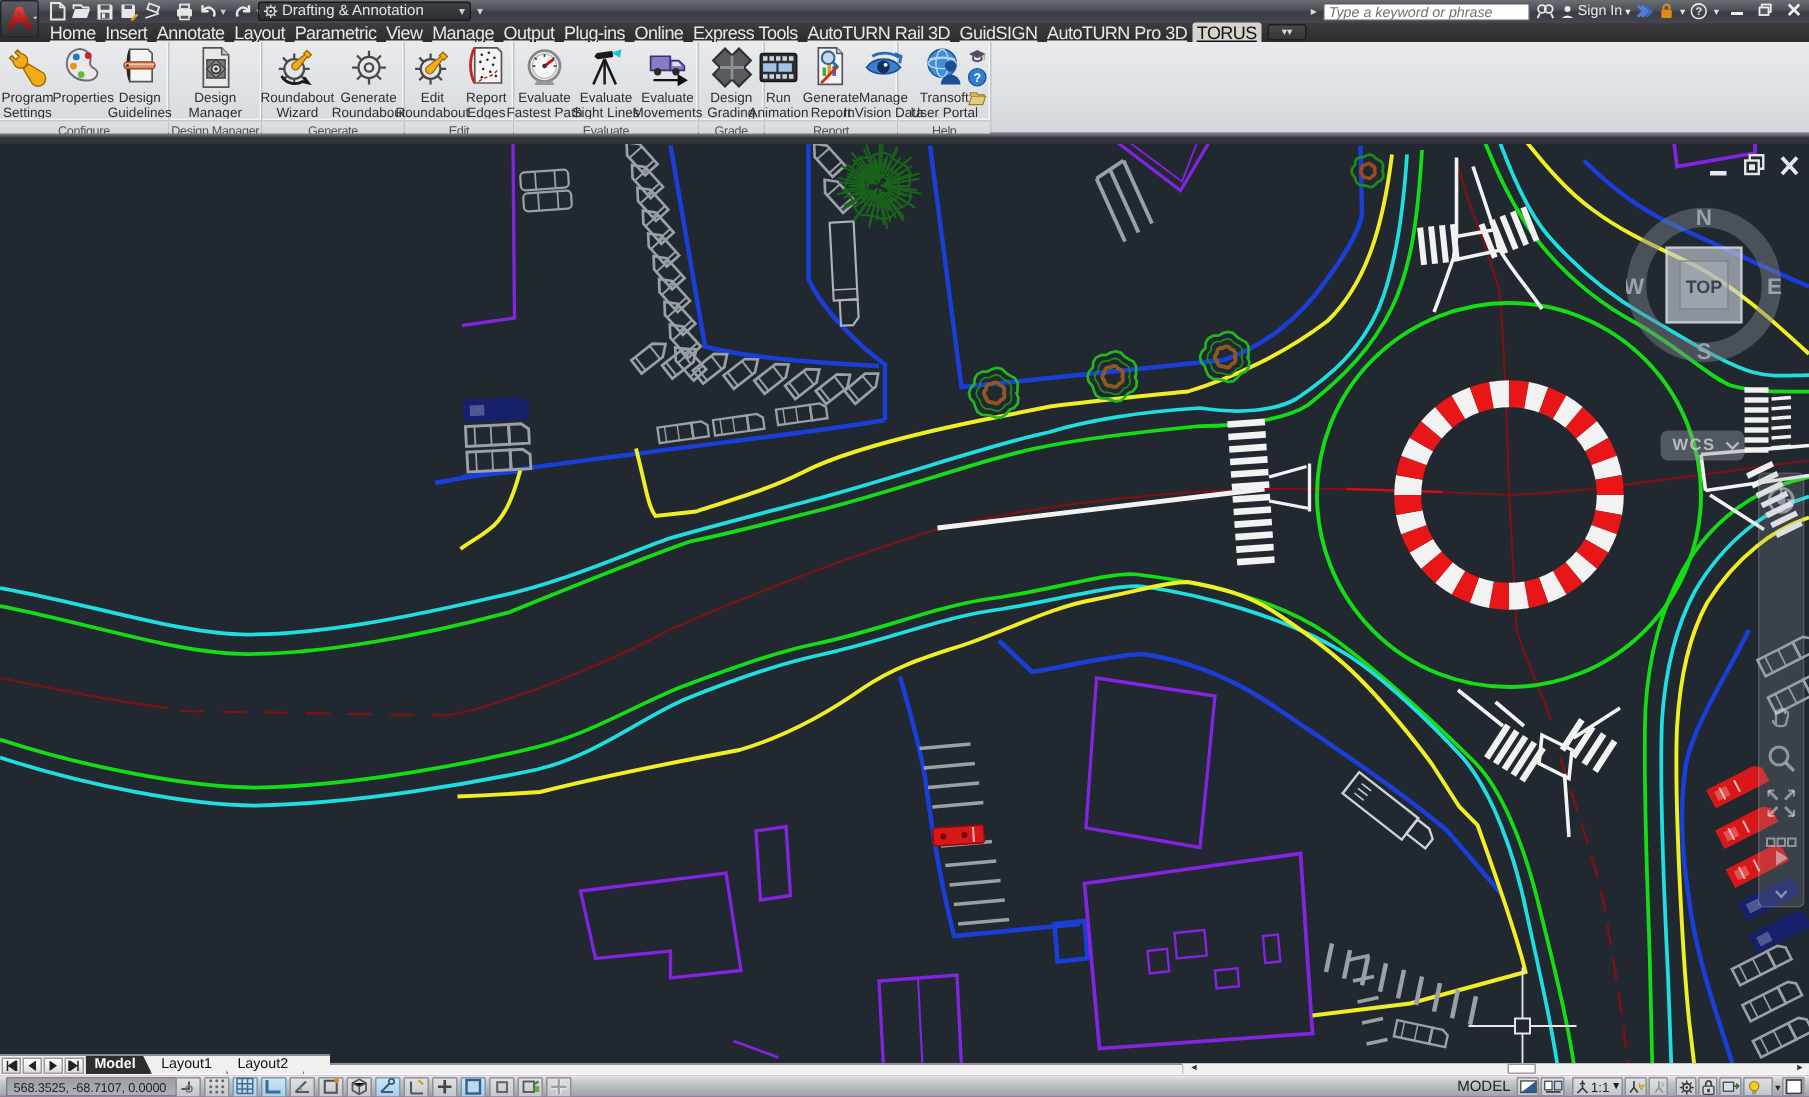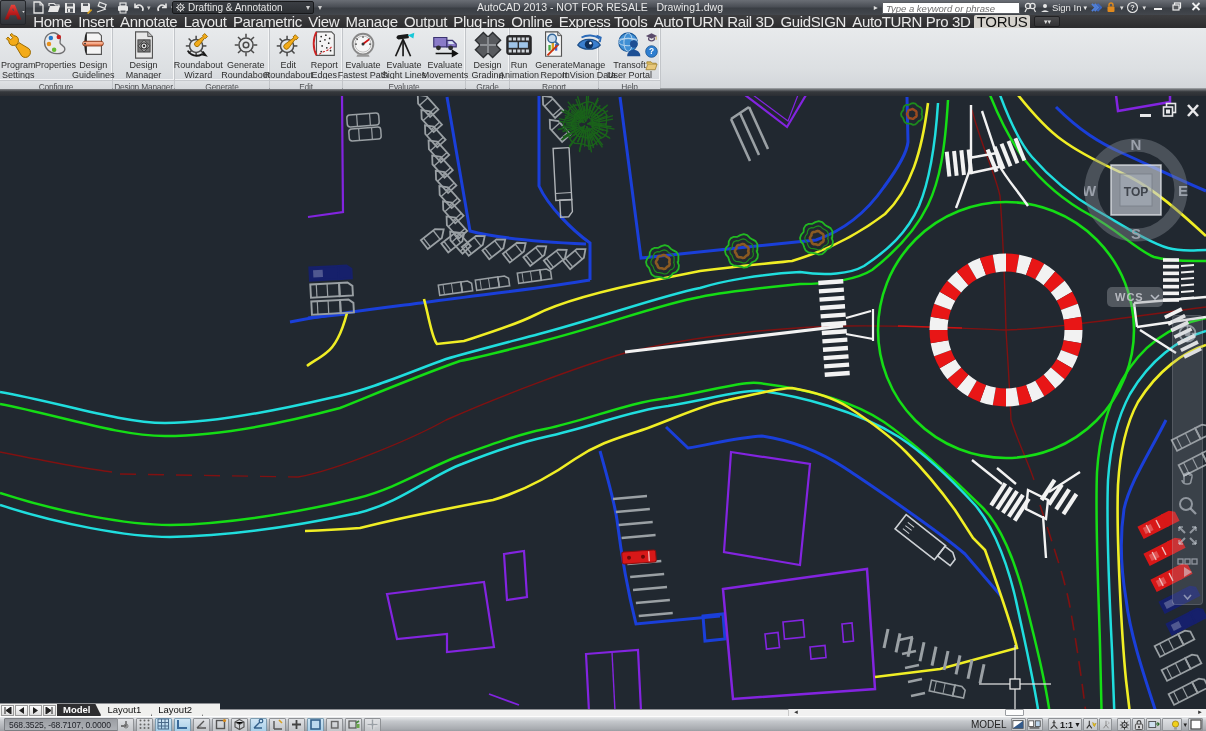--- a/index.html
+++ b/index.html
@@ -25,21 +25,21 @@
 #infocenter { position:absolute; right:60px; top:1px; height:13px; display:flex; align-items:center; gap:4px; }
 #search-box { width:138px; height:12px; background:#fff; border:1px solid #5a5d62; border-radius:1px;
   font-size:9.5px; font-style:italic; color:#6f6f6f; padding:0 3px; line-height:11px; overflow:hidden; white-space:nowrap; }
 .ic-item { color:#e8e8e8; font-size:9.5px; display:flex; align-items:center; gap:2px; }
 #win-ctrls { position:absolute; right:2px; top:0px; display:flex; gap:2px; }
 .win-btn { width:17px; height:13px; display:flex; align-items:center; justify-content:center; }
 
 
 #tabrow { position:absolute; left:0; top:15px; width:1206px; height:13px;
   background:linear-gradient(#3d3d3f,#2c2c2e); display:flex; align-items:flex-end; padding-left:30px; }
-.rtab { color:#e8e8e8; font-size:15px; letter-spacing:-0.35px; padding:1px 3.2px; height:13px; line-height:12px; white-space:nowrap;text-decoration:underline; }
+.rtab { color:#e8e8e8; font-size:12px; letter-spacing:-0.35px; padding:1px 3.2px; height:13px; line-height:12px; white-space:nowrap;text-decoration:underline; }
 .rtab.active { background:#d6d3cd; color:#111; border-radius:2px 2px 0 0; }
 #ribbon-min { width:26px; height:11px; margin-left:4px; margin-bottom:1px; background:linear-gradient(#4a4a4c,#333335);
   border:1px solid #202022; border-radius:2px; color:#ddd; font-size:7px; text-align:center; line-height:9px; }
 
 
 #ribbon { position:absolute; left:0; top:28px; width:1206px; height:61px;
   background:linear-gradient(#e8eaec,#dcdfe2 70%,#d3d6da); border-bottom:1px solid #96999d; display:flex; }
 .panel { position:relative; height:100%; border-right:1px solid #c2c5c9; box-shadow:inset -1px 0 0 #f4f5f6; display:flex; flex-direction:column; }
 .panel-body { flex:1; display:flex; justify-content:center; align-items:stretch; }
 .rib-btn { display:flex; flex-direction:column; align-items:center; padding-top:2px; overflow:visible; }
@@ -81,21 +81,21 @@
   background:linear-gradient(#e8eaec,#c5c8cc 30%,#a8abb0 85%,#999da2); border-top:1px solid #fdfdfd;
   display:flex; align-items:center; font-size:10.5px; color:#1c1c1c; }
 #coords { position:absolute; left:4px; top:1px; width:114px; height:13px; background:linear-gradient(#9b9ea3,#aeb1b6); border:1px solid #7b7e83; border-radius:1px; padding-left:4px; font-size:8.5px; letter-spacing:-0.1px; line-height:12px; color:#22242a; }
 #toggles { position:absolute; left:117px; top:1px; display:flex; gap:2px; }
 .tg { width:17px; height:13.5px; border:1px solid #8f9296; border-radius:1px; background:linear-gradient(#dfe1e4,#c2c5c9);
   display:flex; align-items:center; justify-content:center; }
 .tg.on { background:linear-gradient(#cfe5f4,#a8cfe8); border-color:#7d9cb0; }
 #sb-right { position:absolute; right:3px; top:0px; height:15px; display:flex; align-items:center; gap:1px; }
 #sb-model { font-size:10px; color:#222; margin-right:3px; }
 .sbtn { height:13px; border:1px solid #8f9296; border-radius:1px; background:linear-gradient(#dfe1e4,#c2c5c9);
-  display:flex; align-items:center; justify-content:flex-end; padding:0 0.5px;font-weight:bold; }
+  display:flex; align-items:center; justify-content:flex-start; padding:0 0.5px; }
 .sb-sep { width:3px; }
 text { font-family:"Liberation Sans",sans-serif; }
 </style>
 </head>
 <body>
 
 <div id="app">
   <div id="titlebar">
     <div id="qat">
         <div class="qat-btn">
@@ -164,21 +164,20 @@
             <line x1="1.5" y1="1.5" x2="2.8" y2="2.8"></line>
             <line x1="7.2" y1="7.2" x2="8.5" y2="8.5"></line>
             <line x1="8.5" y1="1.5" x2="7.2" y2="2.8"></line>
             <line x1="1.5" y1="8.5" x2="2.8" y2="7.2"></line>
           </g>
         </svg>
       <span>Drafting &amp; Annotation</span>
       <span class="carets">▾</span>
     </div>
     <div style="position:absolute;left:318px;top:3px;color:#ccc;font-size:8px;">▾</div>
-    <div id="titletext"><span>AutoCAD 2013 - NOT FOR RESALE</span>&nbsp;&nbsp;&nbsp;<span>Drawing1.dwg</span></div>
     <div id="infocenter">
       <div style="color:#ddd;font-size:8px;">▸</div>
       <div id="search-box">Type a keyword or phrase</div>
       <svg width="12" height="11" viewBox="0 0 12 11">
           <circle cx="4" cy="4" r="2.6" fill="none" stroke="#e8e8e8" stroke-width="1.2"></circle>
           <circle cx="8.5" cy="4" r="2.6" fill="none" stroke="#e8e8e8" stroke-width="1.2"></circle>
           <line x1="2.5" y1="7" x2="1" y2="10" stroke="#e8e8e8" stroke-width="1.2"></line>
           <line x1="10" y1="7" x2="11.5" y2="10" stroke="#e8e8e8" stroke-width="1.2"></line>
         </svg>
       <div class="ic-item">

